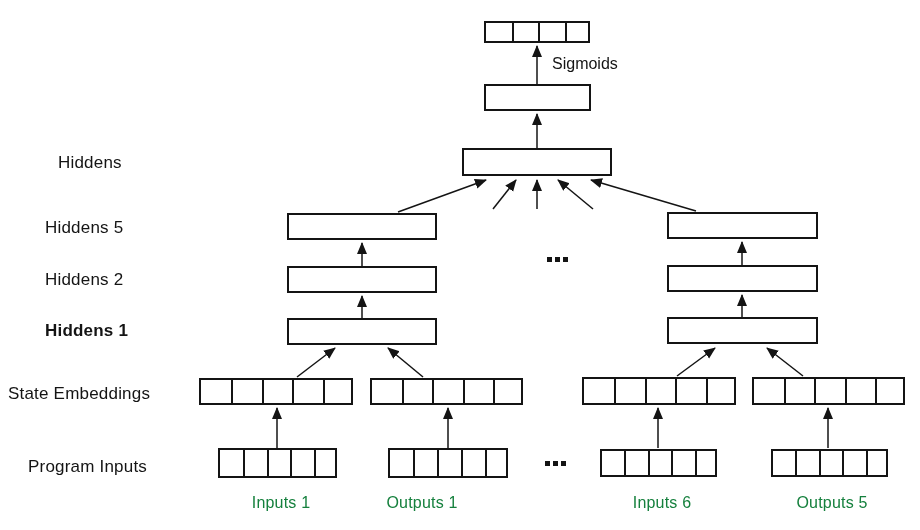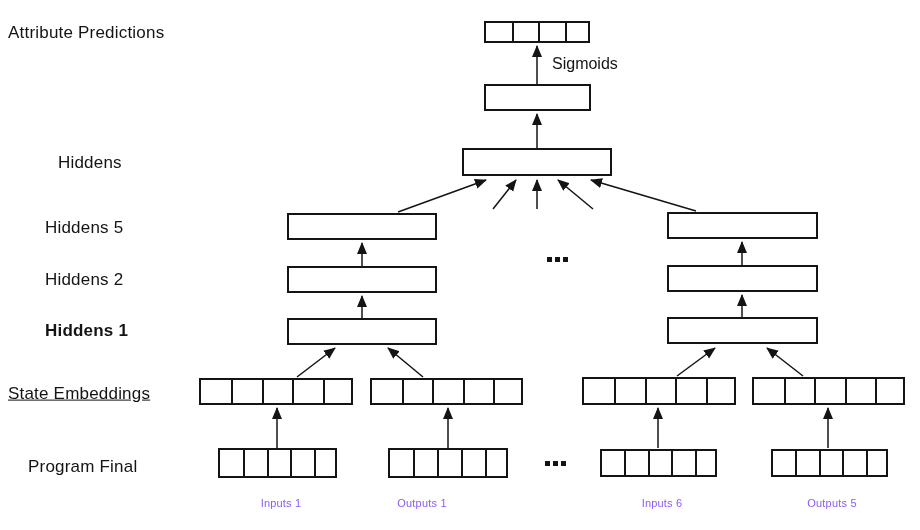--- a/index.html
+++ b/index.html
@@ -37,23 +37,23 @@
     position: absolute;
     transform: translateY(-52%);
     font-size: 17px;
     letter-spacing: 0.2px;
     color: #141414;
     white-space: nowrap;
   }
   .bottom-label {
     position: absolute;
     transform: translate(-50%, -50%);
-    font-size: 11px;
+    font-size: 16px;
     letter-spacing: 0.2px;
-    color: #8b5cf6;
+    color: #15803d;
     white-space: nowrap;
   }
   .annotation {
     position: absolute;
     transform: translateY(-50%);
     font-size: 16px;
     color: #141414;
     white-space: nowrap;
   }
   .dot {
@@ -148,27 +148,26 @@
       <div class="cell-divider" style="left: 46px;"></div>
       <div class="cell-divider" style="left: 69px;"></div>
       <div class="cell-divider" style="left: 93px;"></div>
     </div>
     <div class="box" style="left: 771px; top: 449px; width: 117px; height: 28px;">
       <div class="cell-divider" style="left: 22px;"></div>
       <div class="cell-divider" style="left: 46px;"></div>
       <div class="cell-divider" style="left: 69px;"></div>
       <div class="cell-divider" style="left: 93px;"></div>
     </div>
-    <div class="row-label" style="left: 8px; top: 33px;">Attribute Predictions</div>
     <div class="row-label" style="left: 58px; top: 163px;">Hiddens</div>
     <div class="row-label" style="left: 45px; top: 228px;">Hiddens 5</div>
     <div class="row-label" style="left: 45px; top: 280px;">Hiddens 2</div>
     <div class="row-label" style="left: 45px; top: 331px; font-weight: bold;">Hiddens 1</div>
-    <div class="row-label" style="left: 8px; top: 394px; text-decoration: underline;">State Embeddings</div>
-    <div class="row-label" style="left: 28px; top: 467px;">Program Final</div>
+    <div class="row-label" style="left: 8px; top: 394px;">State Embeddings</div>
+    <div class="row-label" style="left: 28px; top: 467px;">Program Inputs</div>
     <div class="bottom-label" style="left: 281px; top: 503px;">Inputs 1</div>
     <div class="bottom-label" style="left: 422px; top: 503px;">Outputs 1</div>
     <div class="bottom-label" style="left: 662px; top: 503px;">Inputs 6</div>
     <div class="bottom-label" style="left: 832px; top: 503px; text-align: right;">Outputs 5</div>
     <div class="annotation" style="left: 552px; top: 64px;">Sigmoids</div>
     <div class="dot" style="left: 546.5px; top: 256.5px;"></div>
     <div class="dot" style="left: 554.5px; top: 256.5px;"></div>
     <div class="dot" style="left: 562.5px; top: 256.5px;"></div>
     <div class="dot" style="left: 544.5px; top: 460.5px;"></div>
     <div class="dot" style="left: 552.5px; top: 460.5px;"></div>

